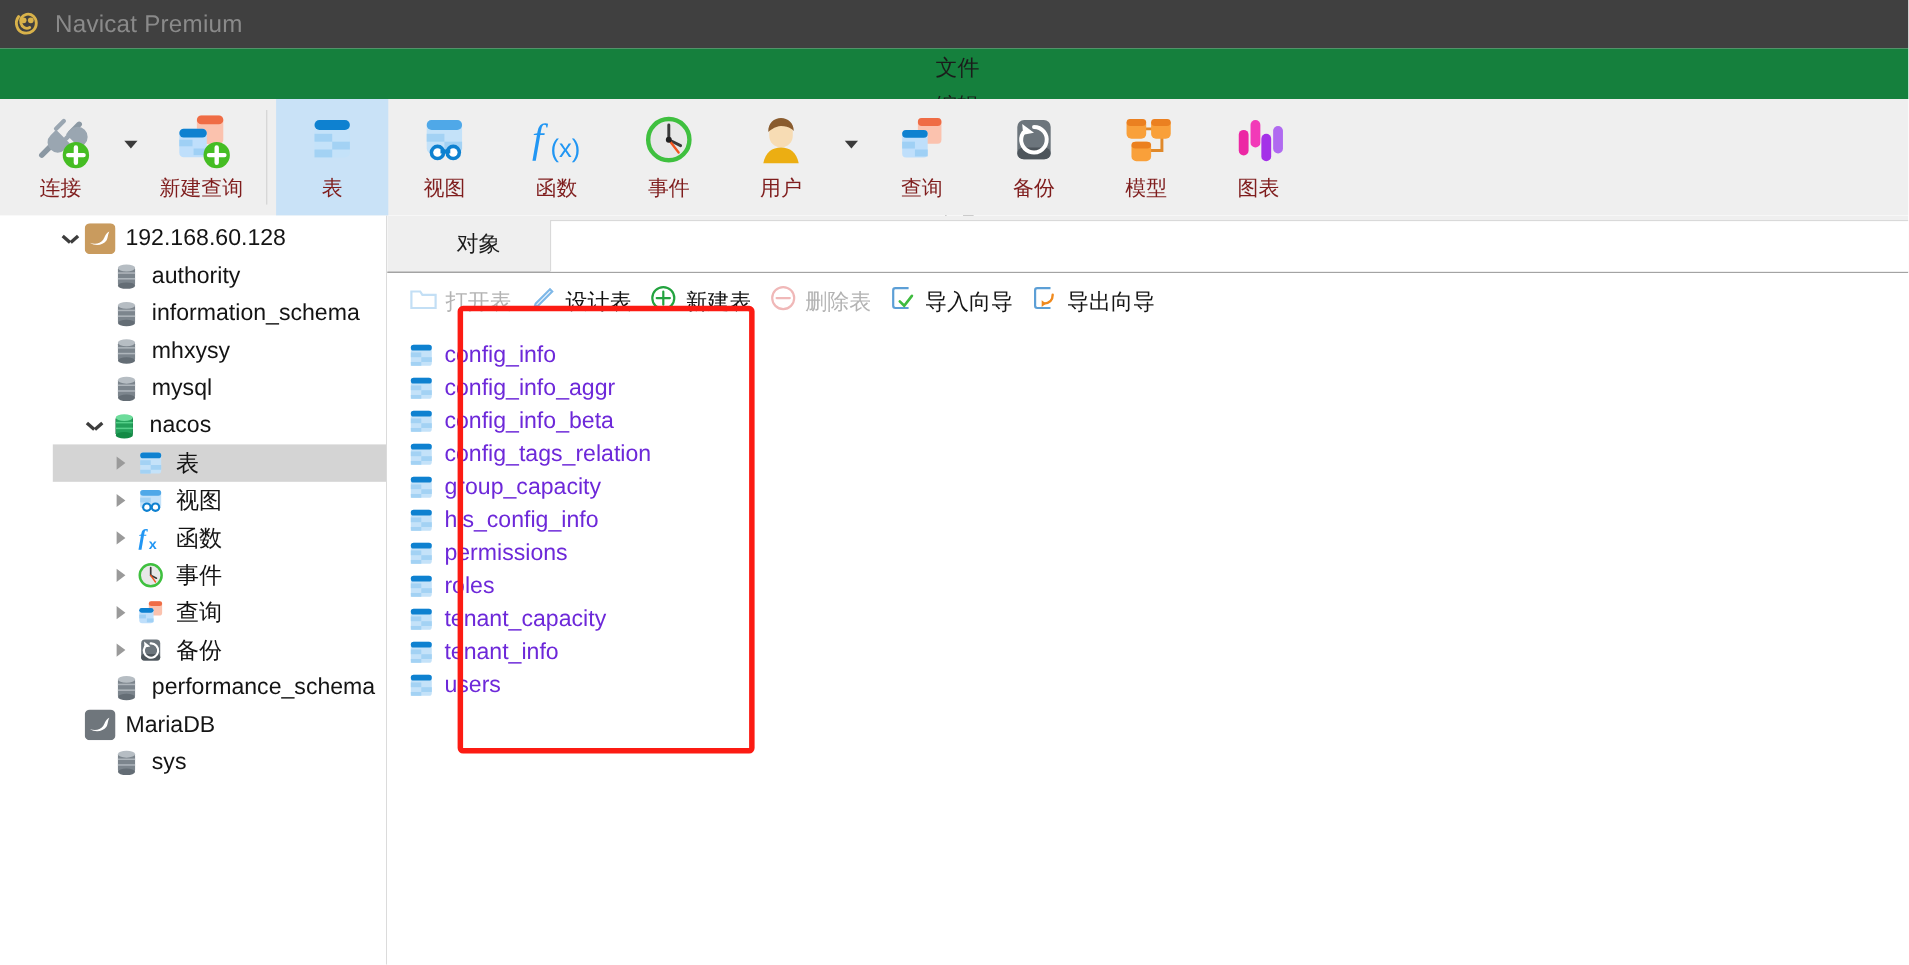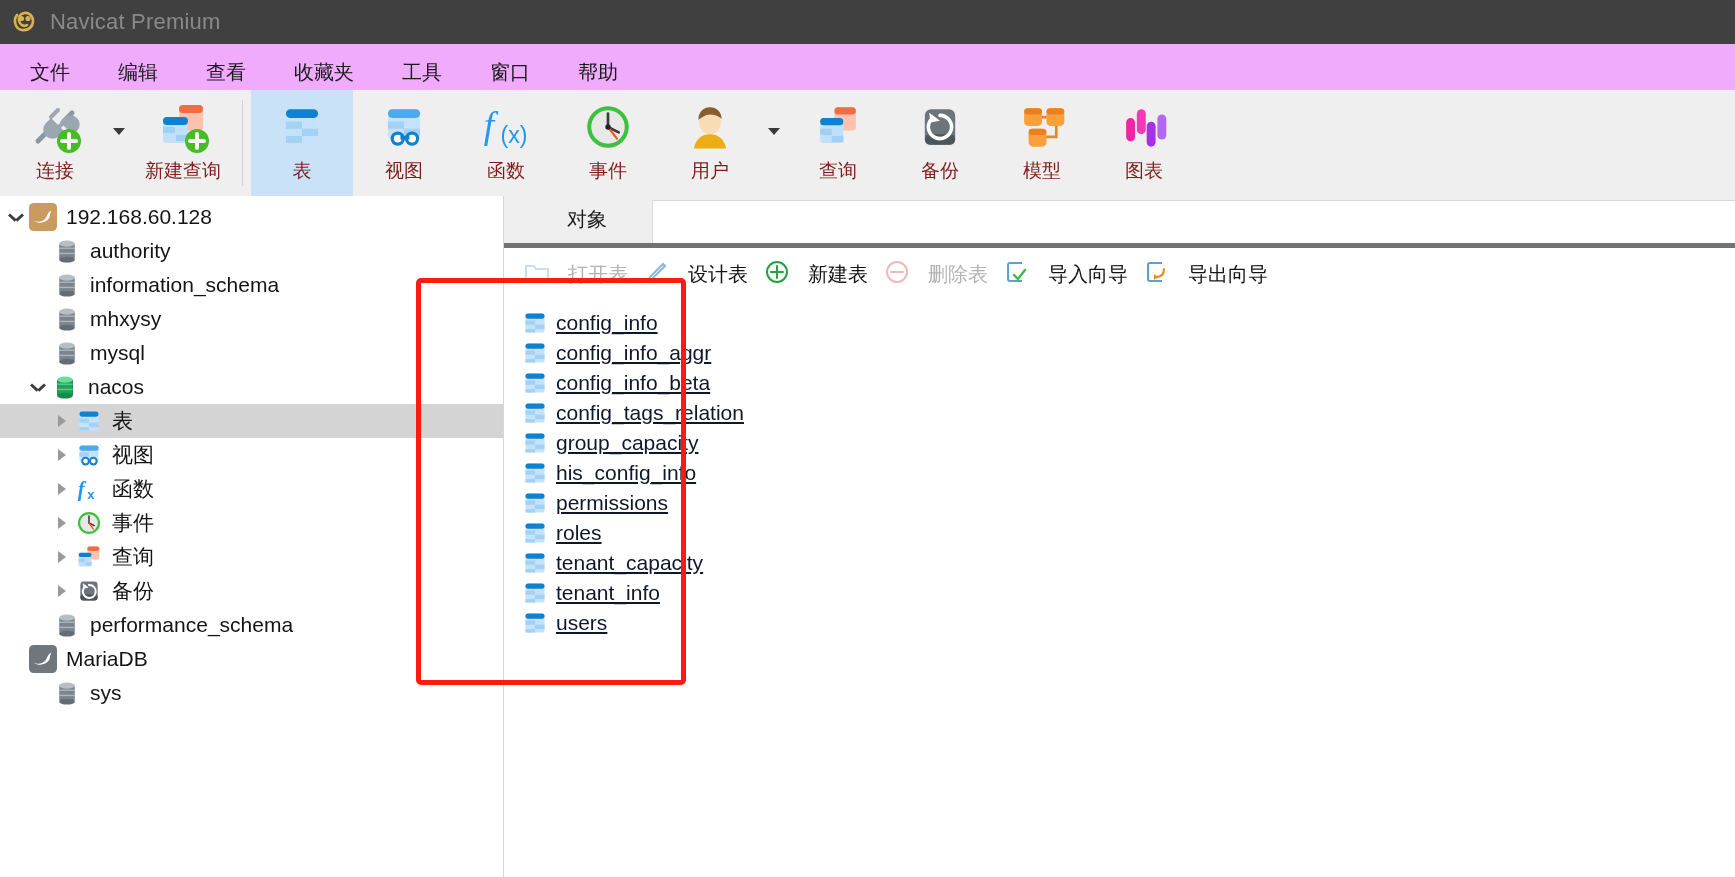--- a/index.html
+++ b/index.html
@@ -24,24 +24,25 @@
   .app-title {
     font-size: 22px;
     color: #8a8a8a;
     letter-spacing: .2px;
     white-space: nowrap;
   }
 
   
   .menubar {
     height: 46px;
-    background: #f0abfc;
-    display: flex;
-    align-items: flex-end;
+    background: #15803d;
+    display: flex;
+    align-items: center;
     padding-left: 6px;
+    flex-direction: column;
   }
   .menu-item {
     font-size: 20px;
     color: #1b1b1b;
     padding: 4px 24px;
     white-space: nowrap;
     cursor: default;
   }
 
   
@@ -98,26 +99,27 @@
     flex: none;
   }
 
   
   .body {
     height: calc(877px - 44px - 46px - 106px);
     display: flex;
     align-items: stretch;
   }
   .sidebar {
-    width: 504px;
+    width: 352px;
     flex: none;
     background: #ffffff;
     border-right: 1px solid #d8d8d8;
     overflow: hidden;
     position: relative;
+    padding-left: 48px;
   }
   .main {
     flex: 1 1 auto;
     background: #ffffff;
     position: relative;
     overflow: hidden;
   }
 
   
   .tree { padding-top: 4px; }
@@ -156,21 +158,21 @@
   }
   .nlabel { font-size: 21px; color: #141414; }
 
   
   .tabstrip {
     height: 52px;
     background: #efefef;
     display: flex;
     align-items: stretch;
     padding-left: 18px;
-    border-bottom: 5px solid #737373;
+    border-bottom: 1px solid #737373;
   }
   .tab {
     min-width: 130px;
     display: flex; align-items: center; justify-content: center;
     font-size: 20px; color: #1b1b1b;
     cursor: default;
   }
   .tab-filler {
     flex: 1 1 auto;
     background: #ffffff;
@@ -182,21 +184,21 @@
   
   .actionbar {
     height: 52px;
     background: #ffffff;
     display: flex;
     align-items: center;
     padding-left: 18px;
     gap: 4px;
   }
   .act {
-    display: flex; align-items: center; gap: 18px;
+    display: flex; align-items: center; gap: 7px;
     font-size: 20px; color: #141414;
     padding: 2px 10px 2px 2px;
     white-space: nowrap;
     cursor: default;
   }
   .act.disabled { color: #b3b3b3; }
 
   
   .tablelist {
     position: absolute;
@@ -205,21 +207,21 @@
     padding-top: 8px;
   }
   .trow {
     height: 30px;
     display: flex; align-items: center;
     padding-left: 16px;
     white-space: nowrap;
     cursor: default;
   }
   .trow .tico { width: 30px; flex: none; display:flex; align-items:center; justify-content:center; margin-right: 6px;}
-  .trow .tname { font-size: 21px; color: #0f172a; text-decoration: underline; }
+  .trow .tname { font-size: 21px; color: #6d28d9; }
 
   
   .redbox {
     position: absolute;
     border: 5px solid #fc1b13;
     border-radius: 5px;
     pointer-events: none;
     z-index: 40;
   }
 </style>

